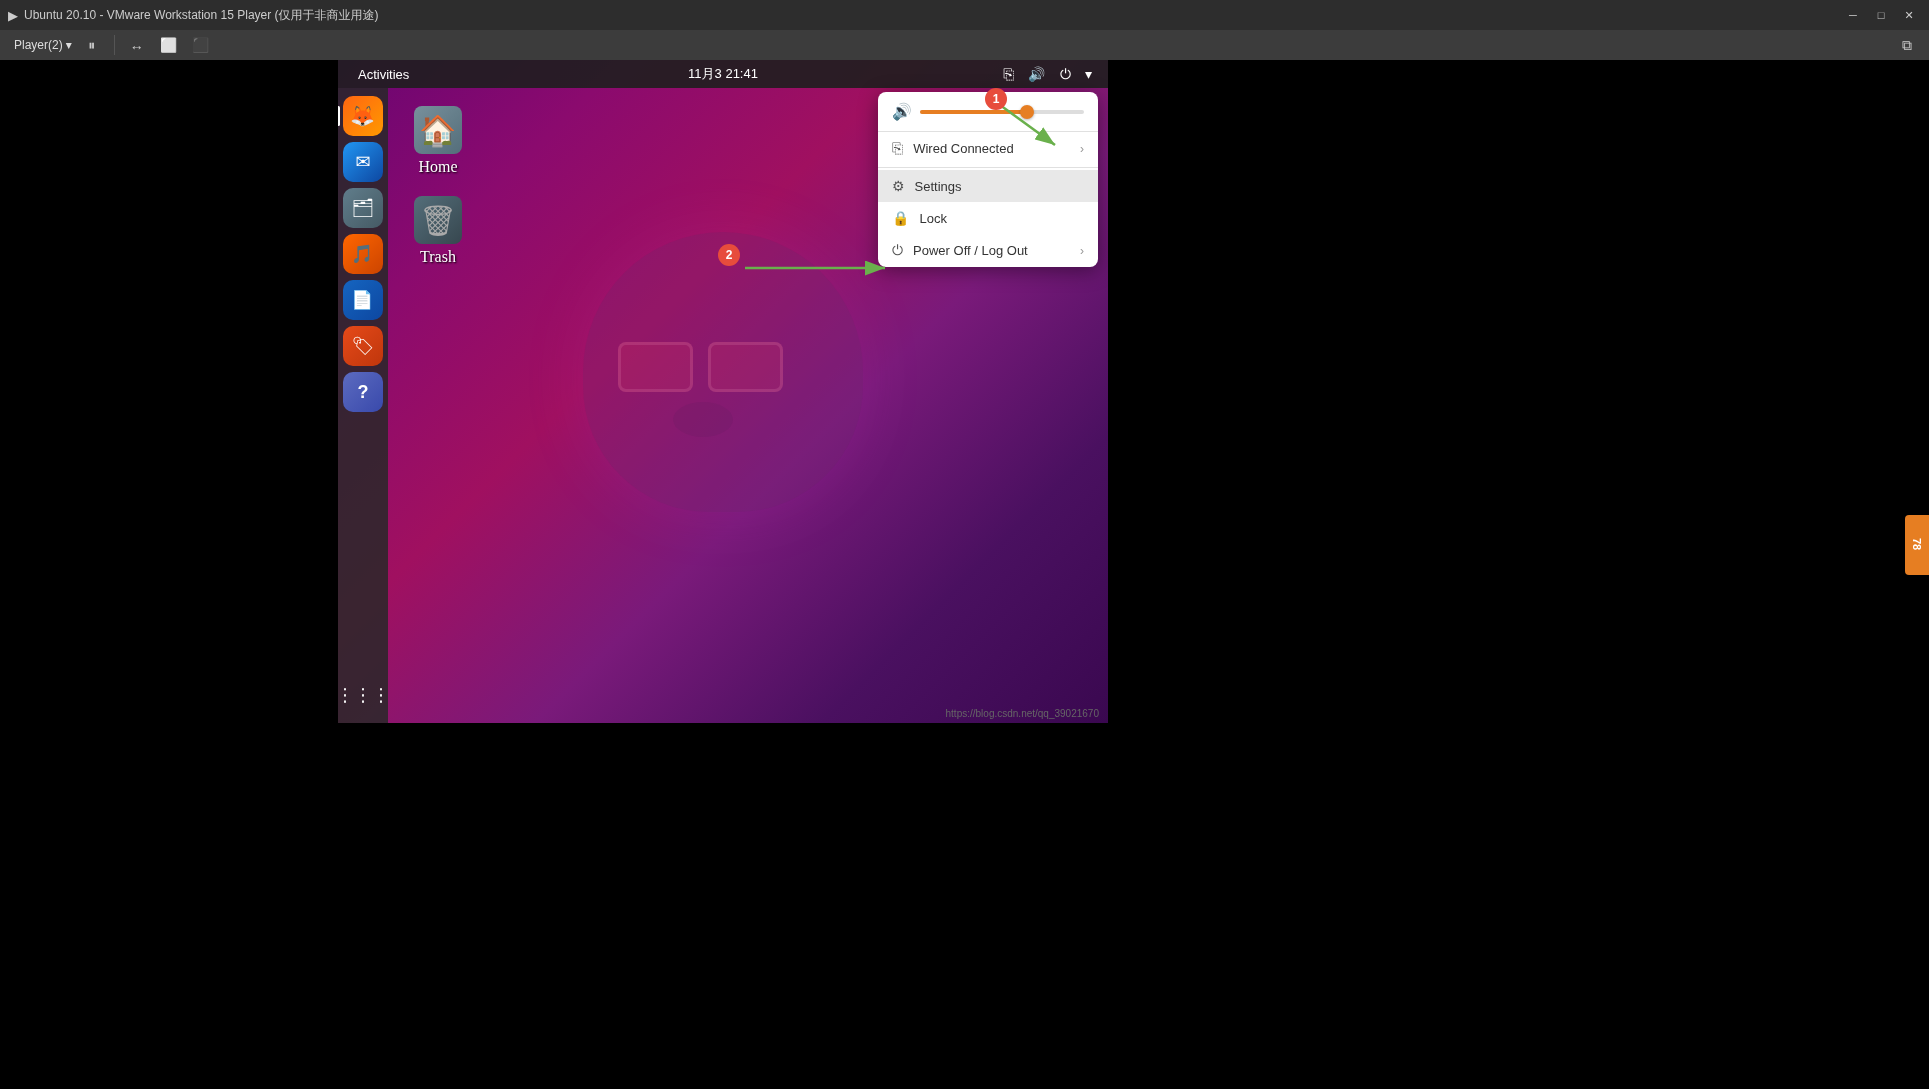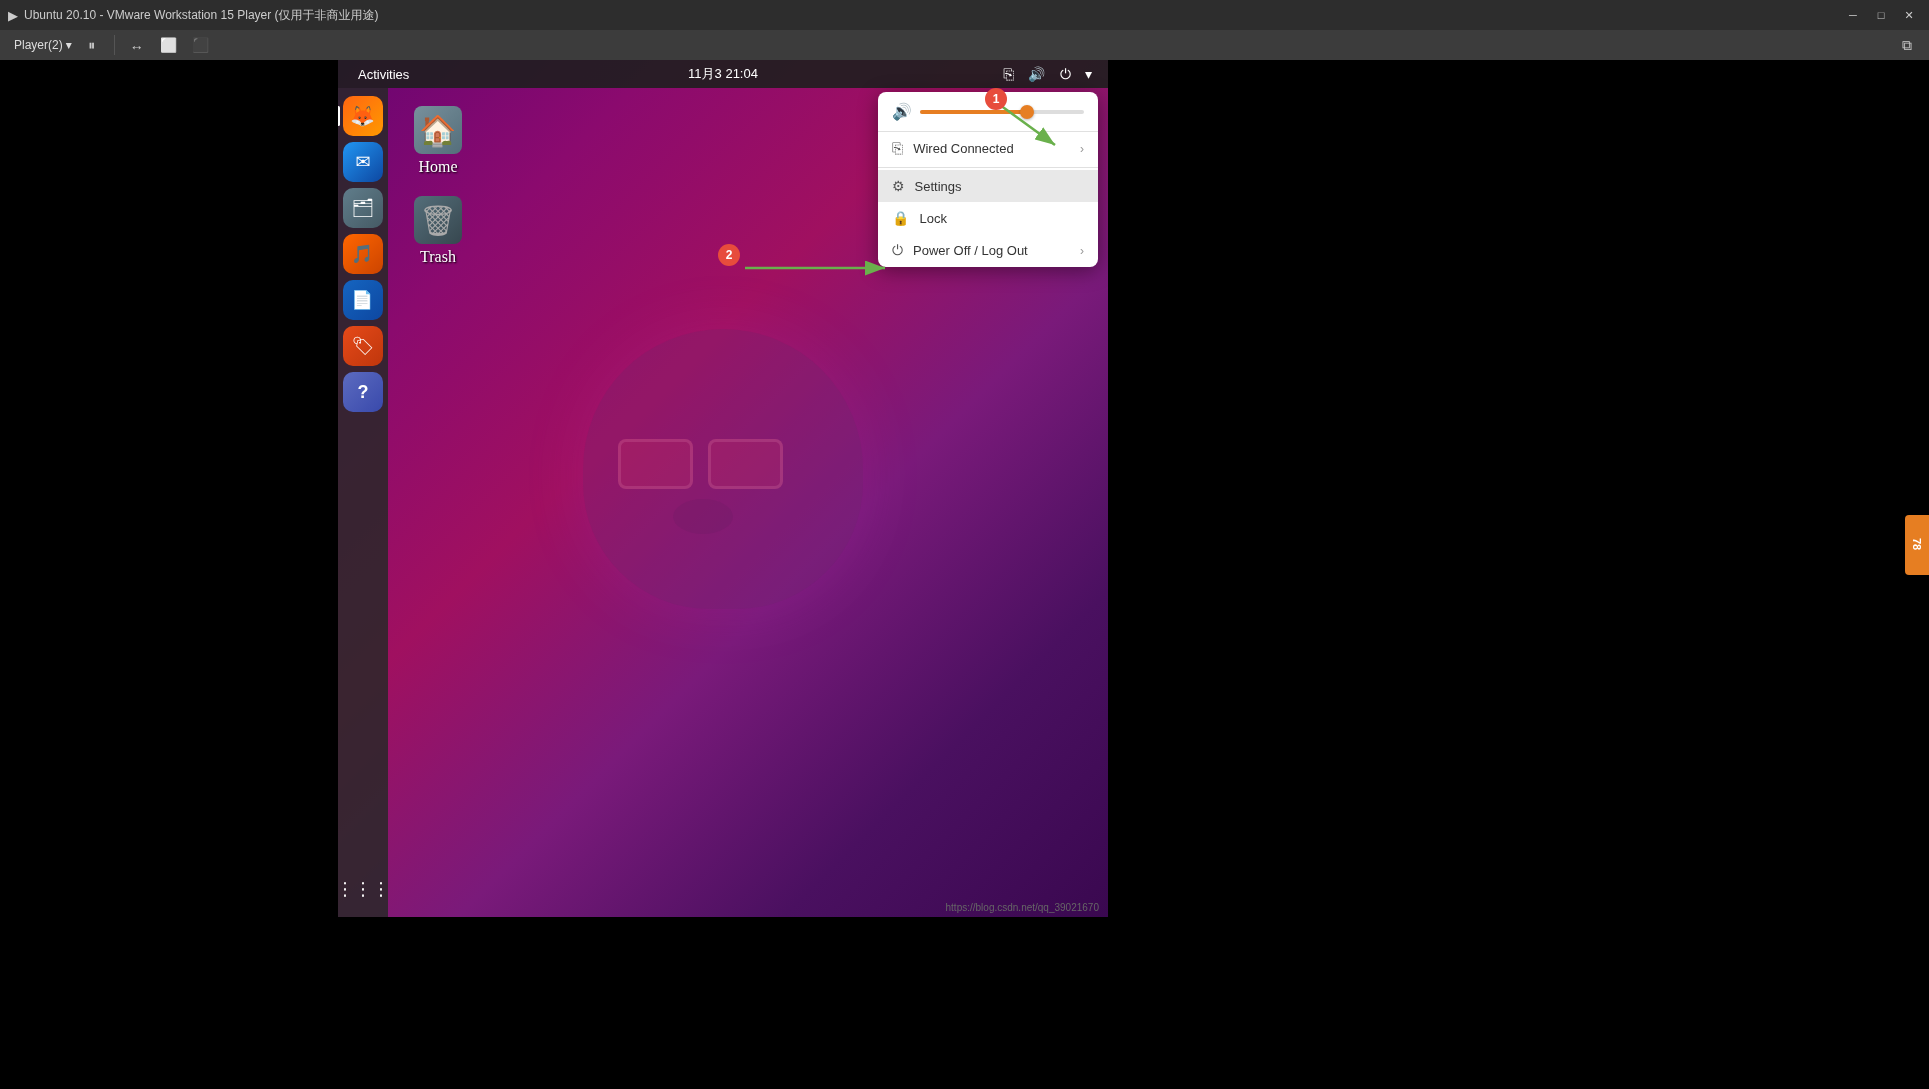--- a/index.html
+++ b/index.html
@@ -73,21 +73,21 @@
       display: flex; align-items: center; justify-content: center;
       font-size: 14px;
     }
 
     
     .ubuntu-vm {
       position: absolute;
       top: 60px;
       left: 338px;
       width: 770px;
-      height: 857px;
+      height: 663px;
       overflow: hidden;
     }
 
     
     .ubuntu-desktop {
       width: 100%; height: 100%;
       background: linear-gradient(135deg, #6a0572 0%, #8b0a6e 20%, #a01060 40%, #7a1a7a 60%, #4a1060 80%, #3a0850 100%);
       position: relative;
     }
 
@@ -385,21 +385,21 @@
         <div class="gorilla-glasses">
           <div class="gorilla-lens"></div>
           <div class="gorilla-lens"></div>
         </div>
         <div class="gorilla-nose"></div>
       </div>
     </div>
 
     <div class="ubuntu-topbar">
       <span class="ubuntu-activities">Activities</span>
-      <span class="ubuntu-clock">11月3  21:04</span>
+      <span class="ubuntu-clock">11月3  21:41</span>
       <div class="ubuntu-tray">
         <span class="ubuntu-tray-icon">⎘</span>
         <span class="ubuntu-tray-icon">🔊</span>
         <span class="ubuntu-tray-icon">⏻</span>
         <span class="ubuntu-tray-icon">▾</span>
       </div>
     </div>
 
     <div class="ubuntu-dock">
       <div class="dock-icon dock-firefox active">

